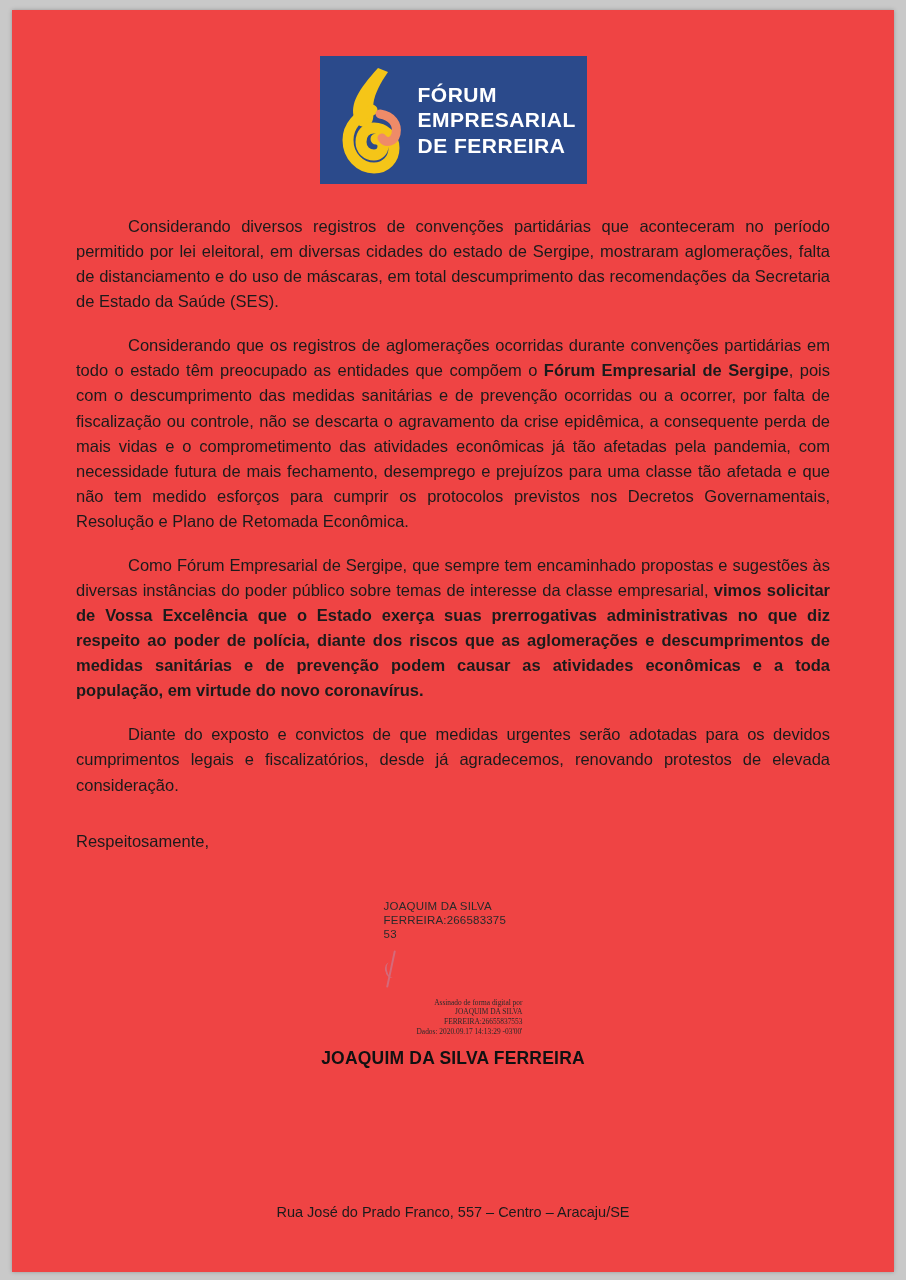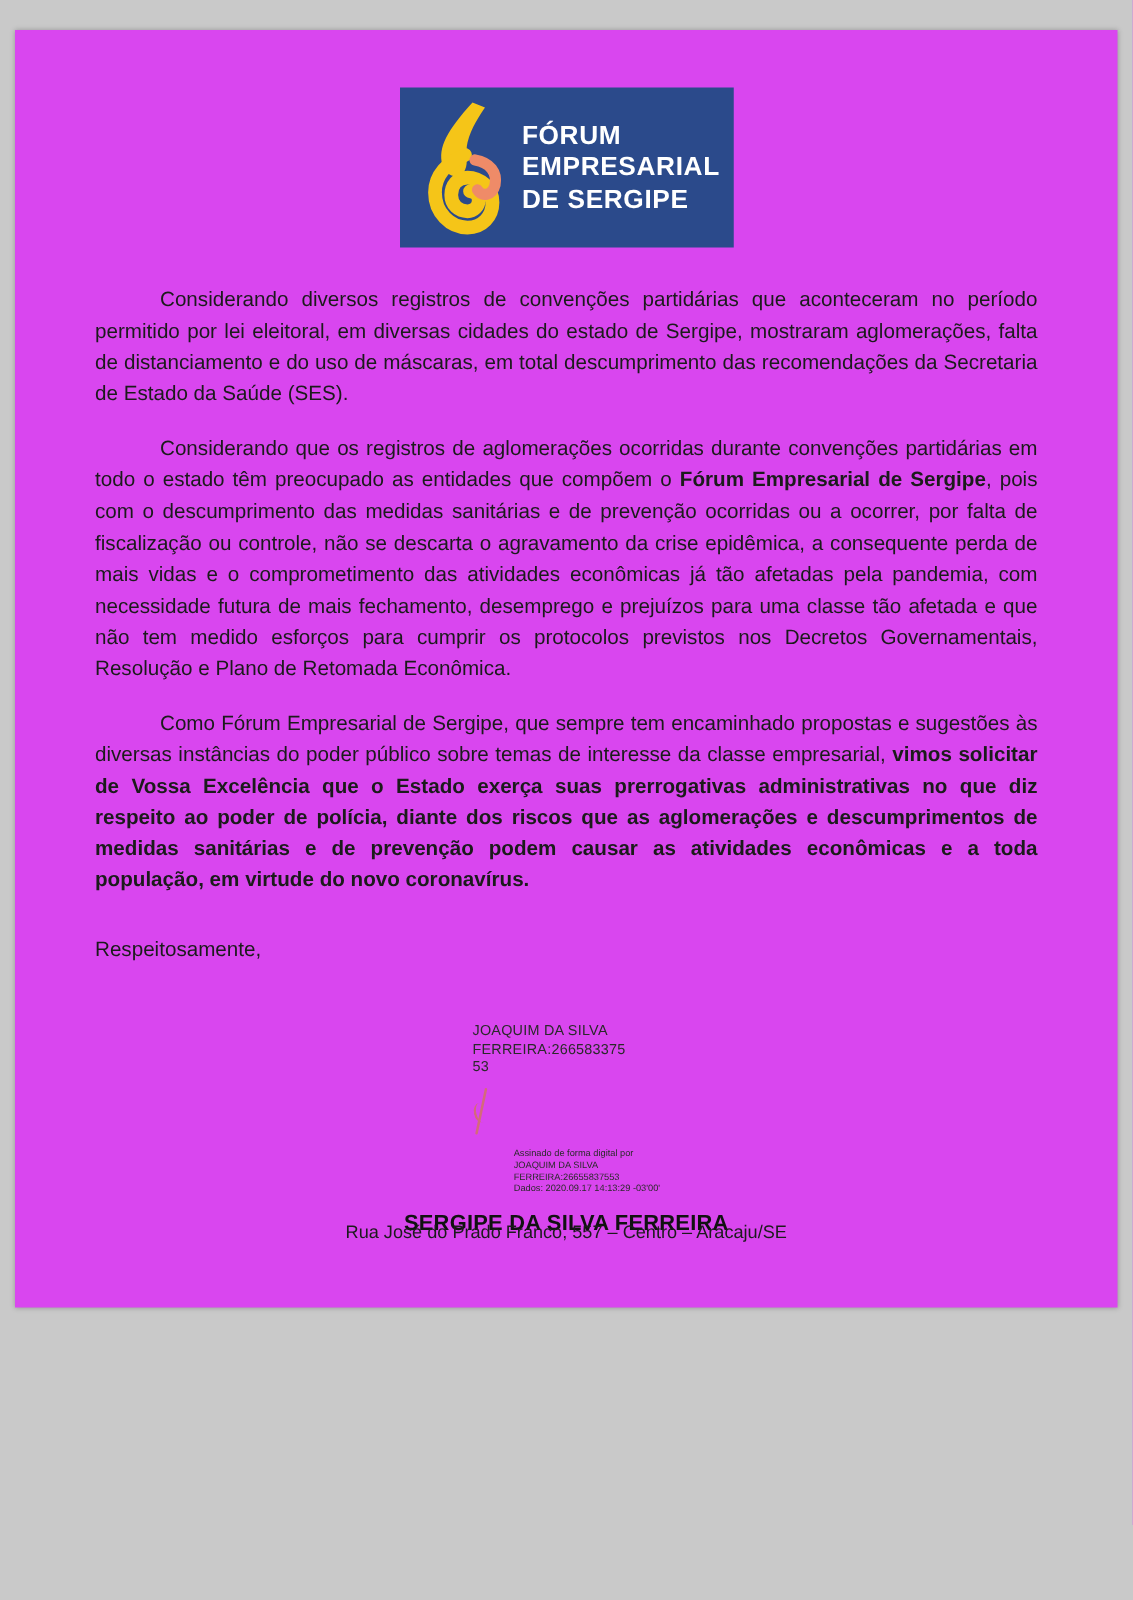--- a/index.html
+++ b/index.html
@@ -9,24 +9,24 @@
   }
   body {
     width: 906px;
     height: 1280px;
     overflow: hidden;
     font-family: "Liberation Sans", sans-serif;
   }
   .page {
     position: absolute;
     left: 12px;
-    top: 24px;
+    top: 10px;
     width: 882px;
-    height: 1022px;
-    background: #d946ef;
+    height: 1262px;
+    background: #ef4444;
     box-shadow: 0 0 4px rgba(0,0,0,0.25);
     box-sizing: border-box;
   }
   .logo-wrap {
     width: 100%;
     display: flex;
     justify-content: center;
     padding-top: 46px;
   }
   .logo {
@@ -115,25 +115,25 @@
     position: absolute;
     left: 1px;
     top: 14px;
     width: 10px;
     height: 16px;
     border-left: 2px solid #d46a7a;
     border-radius: 60% 0 0 60%;
     transform: rotate(-12deg);
   }
   .sig-meta {
-    font-family: Liberation Sans, sans-serif;
+    font-family: Liberation Serif, serif;
     font-size: 7.4px;
     color: #2a2a2a;
     line-height: 1.3;
-    text-align: left;
+    text-align: right;
     padding-top: 4px;
     margin-left: 33px;
   }
   .signer-name {
     text-align: center;
     font-family: "Liberation Sans", sans-serif;
     font-weight: bold;
     font-size: 17.5px;
     color: #111;
     margin-top: 12px;
@@ -168,49 +168,50 @@
       <div class="logo-mark">
         <svg width="84" height="112" viewBox="0 0 84 112" xmlns="http://www.w3.org/2000/svg">
           <path d="M50 4 C 30 26, 22 40, 26 54 C 29 64, 40 66, 44 58 C 47 52, 44 44, 46 36 C 49 24, 56 14, 60 8 Z" fill="#f5c518"></path>
           <path d="M44 46 C 30 52, 20 62, 20 76 C 20 92, 32 104, 46 104 C 58 104, 66 95, 66 84 C 66 72, 56 64, 46 64 C 38 64, 33 70, 33 78 C 33 86, 39 91, 46 91 C 51 91, 55 87, 55 82 C 55 78, 52 75, 48 75" fill="none" stroke="#f5c518" stroke-width="11" stroke-linecap="round"></path>
           <path d="M52 50 C 64 52, 70 60, 68 70 C 66 78, 58 80, 54 74" fill="none" stroke="#ef8b68" stroke-width="9" stroke-linecap="round"></path>
         </svg>
       </div>
       <div class="logo-text">
         <div>FÓRUM</div>
         <div>EMPRESARIAL</div>
-        <div>DE SERGIPE</div>
+        <div>DE FERREIRA</div>
       </div>
     </div>
   </div>
 
   <div class="content">
     <p class="para" id="para-1"><span>Considerando diversos registros de convenções partidárias que aconteceram no período permitido por lei eleitoral, em diversas cidades do estado de Sergipe, mostraram aglomerações, falta de distanciamento e do uso de máscaras, em total descumprimento das recomendações da Secretaria de Estado da Saúde (SES).</span></p>
     <p class="para" id="para-2"><span>Considerando que os registros de aglomerações ocorridas durante convenções partidárias em todo o estado têm preocupado as entidades que compõem o </span><b>Fórum Empresarial de Sergipe</b><span>, pois com o descumprimento das medidas sanitárias e de prevenção ocorridas ou a ocorrer, por falta de fiscalização ou controle, não se descarta o agravamento da crise epidêmica, a consequente perda de mais vidas e o comprometimento das atividades econômicas já tão afetadas pela pandemia, com necessidade futura de mais fechamento, desemprego e prejuízos para uma classe tão afetada e que não tem medido esforços para cumprir os protocolos previstos nos Decretos Governamentais, Resolução e Plano de Retomada Econômica.</span></p>
     <p class="para" id="para-3"><span>Como Fórum Empresarial de Sergipe, que sempre tem encaminhado propostas e sugestões às diversas instâncias do poder público sobre temas de interesse da classe empresarial, </span><b>vimos solicitar de Vossa Excelência que o Estado exerça suas prerrogativas administrativas no que diz respeito ao poder de polícia, diante dos riscos que as aglomerações e descumprimentos de medidas sanitárias e de prevenção podem causar as atividades econômicas e a toda população, em virtude do novo coronavírus.</b></p>
+    <p class="para" id="para-4"><span>Diante do exposto e convictos de que medidas urgentes serão adotadas para os devidos cumprimentos legais e fiscalizatórios, desde já agradecemos, renovando protestos de elevada consideração.</span></p>
 
     <div class="closing">Respeitosamente,</div>
 
     <div class="sig-block">
       <div class="sig-inner">
         <div class="sig-name">
           <div>JOAQUIM DA SILVA</div>
           <div>FERREIRA:266583375</div>
           <div>53</div>
         </div>
         <div class="sig-swoosh"></div>
         <div class="sig-meta">
           <div>Assinado de forma digital por</div>
           <div>JOAQUIM DA SILVA</div>
           <div>FERREIRA:26655837553</div>
           <div>Dados: 2020.09.17 14:13:29 -03'00'</div>
         </div>
       </div>
     </div>
 
-    <div class="signer-name">SERGIPE DA SILVA FERREIRA</div>
+    <div class="signer-name">JOAQUIM DA SILVA FERREIRA</div>
   </div>
 
   <div class="footer">
     <div>Rua José do Prado Franco, 557 – Centro – Aracaju/SE</div>
   </div>
 
 </div>
 
 </body></html>

